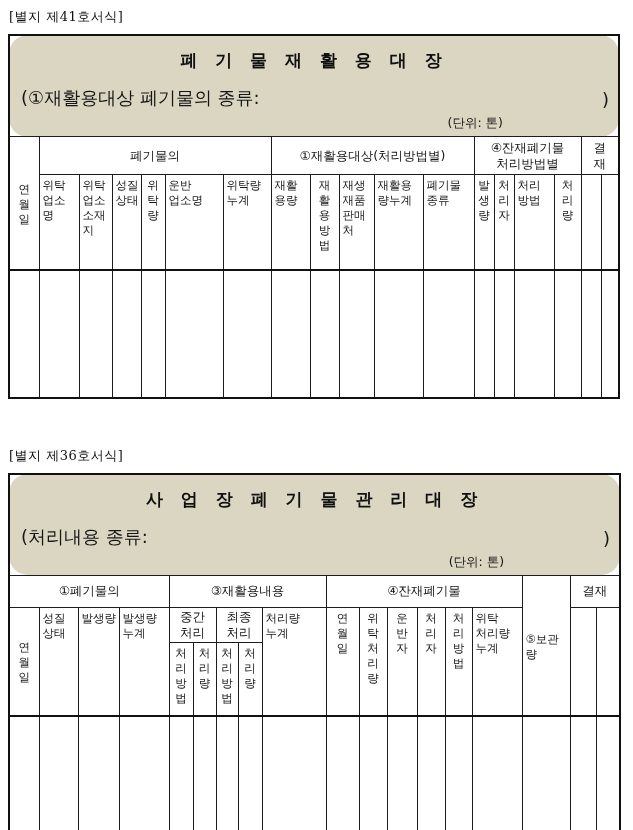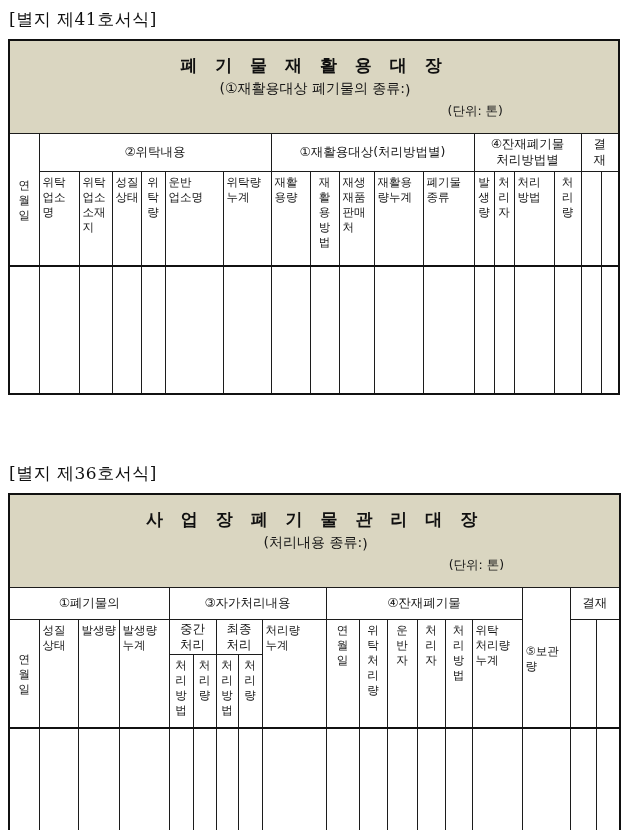--- a/index.html
+++ b/index.html
@@ -5,42 +5,42 @@
   html,body { margin:0; padding:0; }
   body {
     width:633px; height:830px; background:#ffffff; color:#161616;
     font-family:"DejaVu Sans","Liberation Sans",sans-serif;
     -webkit-font-smoothing:antialiased;
   }
   .page { box-sizing:border-box; width:633px; height:830px; padding:8px 0 0 8px; overflow:hidden; }
 
   .form-label {
     font-family:"DejaVu Serif","Liberation Serif",serif;
-    font-size:17px; letter-spacing:0.5px; margin:0 0 8px 1px; color:#111;
+    font-size:13px; letter-spacing:0.5px; margin:0 0 8px 1px; color:#111;
   }
   .gap { height:36px; }
 
   table.ledger {
     border-collapse:collapse; table-layout:fixed; width:611px;
     border:2px solid #111;
   }
   .ledger th, .ledger td {
     border:1px solid #1c1c1c; box-sizing:border-box; padding:0;
     font-weight:normal; overflow:hidden;
   }
 
   
-  td.band { background:#dad6c1; padding:6px 0 4px 0; vertical-align:top; }
+  td.band { background:#dad6c1; padding:6px 0 4px 0; vertical-align:top;border-radius:19px; }
   .band .title {
     text-align:center; font-weight:bold; font-size:17px; letter-spacing:6px;
     margin-top:7px; color:#101010;
   }
   .band .subject-row {
-    display:flex; justify-content:center; align-items:flex-end;
-    font-size:14px; margin-top:3px; padding:0 9px 0 11px;
+    display:flex; justify-content:space-between; align-items:flex-end;
+    font-size:18px; margin-top:14px; padding:0 9px 0 11px;
   }
   .band .unit { text-align:right; font-size:12.5px; margin-top:5px; padding-right:115px; }
 
   
   th.grp {
     font-size:12.5px; text-align:center; vertical-align:middle;
     white-space:pre-line; line-height:16px;
   }
   th.leaf {
     font-size:11.5px; line-height:15px; white-space:pre-line;
@@ -88,21 +88,21 @@
             <span>(①재활용대상 폐기물의 종류:</span>
             <span>)</span>
           </div>
           <div class="unit">(단위:  톤)</div>
         </td>
       </tr>
       <tr style="height:38px">
         <th class="leaf v mid" rowspan="2">연
 월
 일</th>
-        <th class="grp" colspan="6">②위탁내용</th>
+        <th class="grp" colspan="6">폐기물의</th>
         <th class="grp" colspan="5">①재활용대상(처리방법별)</th>
         <th class="grp" colspan="4">④잔재폐기물
 처리방법별</th>
         <th class="grp" colspan="2">결
 재</th>
       </tr>
       <tr style="height:95px">
         <th class="leaf">위탁
 업소
 명</th>
@@ -166,21 +166,21 @@
         <td></td>
           <td></td>
         <td></td>
           <td></td>
       </tr>
     </tbody>
   </table>
 
   <div class="gap"></div>
 
-  <div class="form-label" style="margin-top:31px">[별지 제36호서식]</div>
+  <div class="form-label" style="margin-top:12px">[별지 제36호서식]</div>
 
   <table class="ledger">
     <colgroup>
       <col style="width:30px">
         <col style="width:39px">
         <col style="width:41px">
         <col style="width:50px">
       <col style="width:24px">
         <col style="width:23px">
         <col style="width:22px">
@@ -202,21 +202,21 @@
           <div class="title">사 업 장 폐 기 물  관 리 대 장</div>
           <div class="subject-row">
             <span>(처리내용 종류:</span>
             <span>)</span>
           </div>
           <div class="unit">(단위: 톤)</div>
         </td>
       </tr>
       <tr style="height:32px">
         <th class="grp" colspan="4">①폐기물의</th>
-        <th class="grp" colspan="5">③자가처리내용</th>
+        <th class="grp" colspan="5">③재활용내용</th>
         <th class="grp" colspan="6">④잔재폐기물</th>
         <th class="leaf mid" rowspan="3">⑤보관
 량</th>
         <th class="grp" colspan="2">결재</th>
       </tr>
       <tr style="height:35px">
         <th class="leaf v mid" rowspan="2">연
 월
 일</th>
         <th class="leaf" rowspan="2">성질

